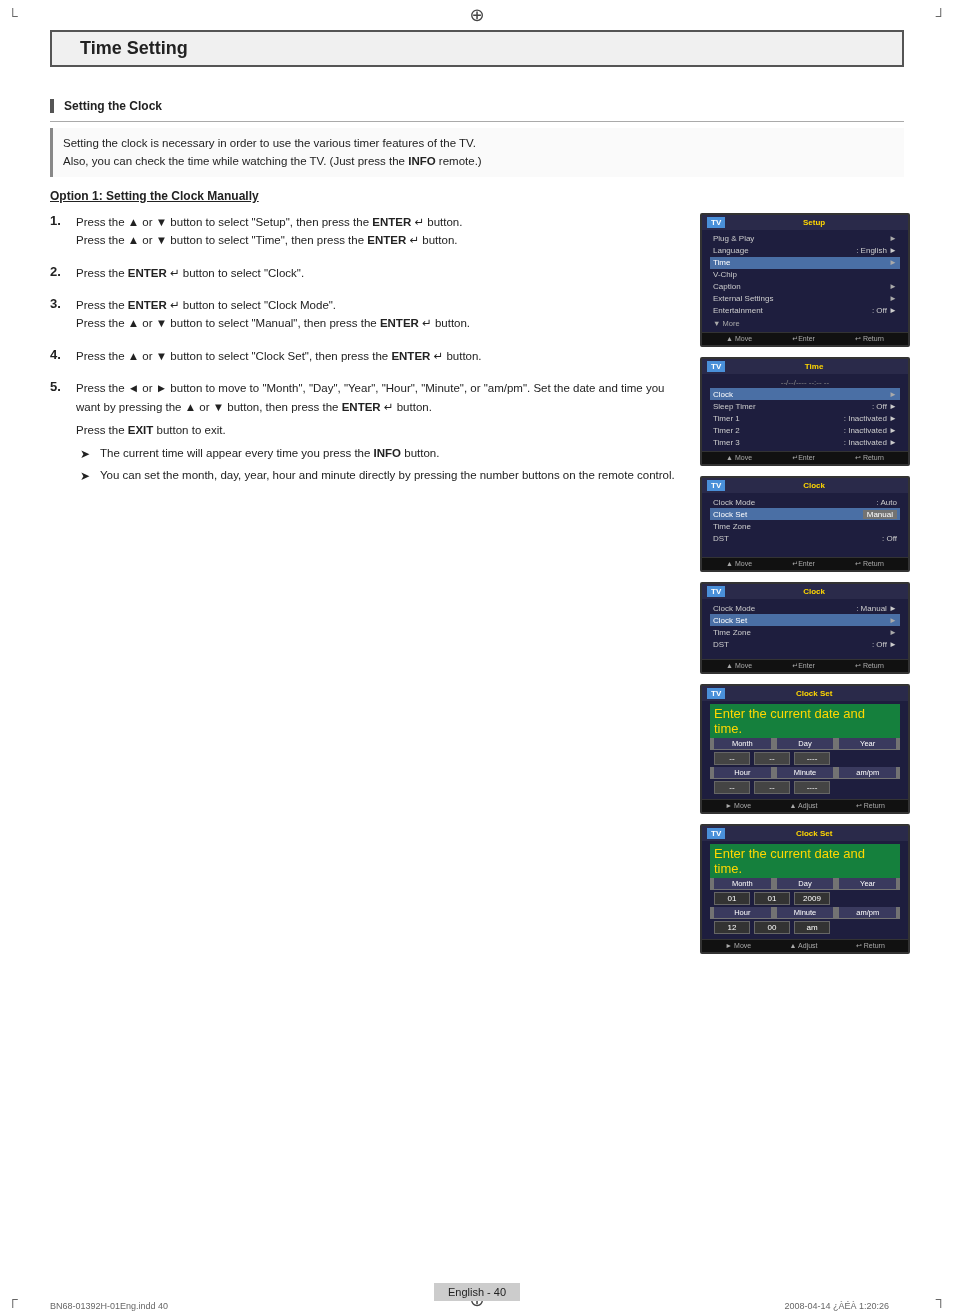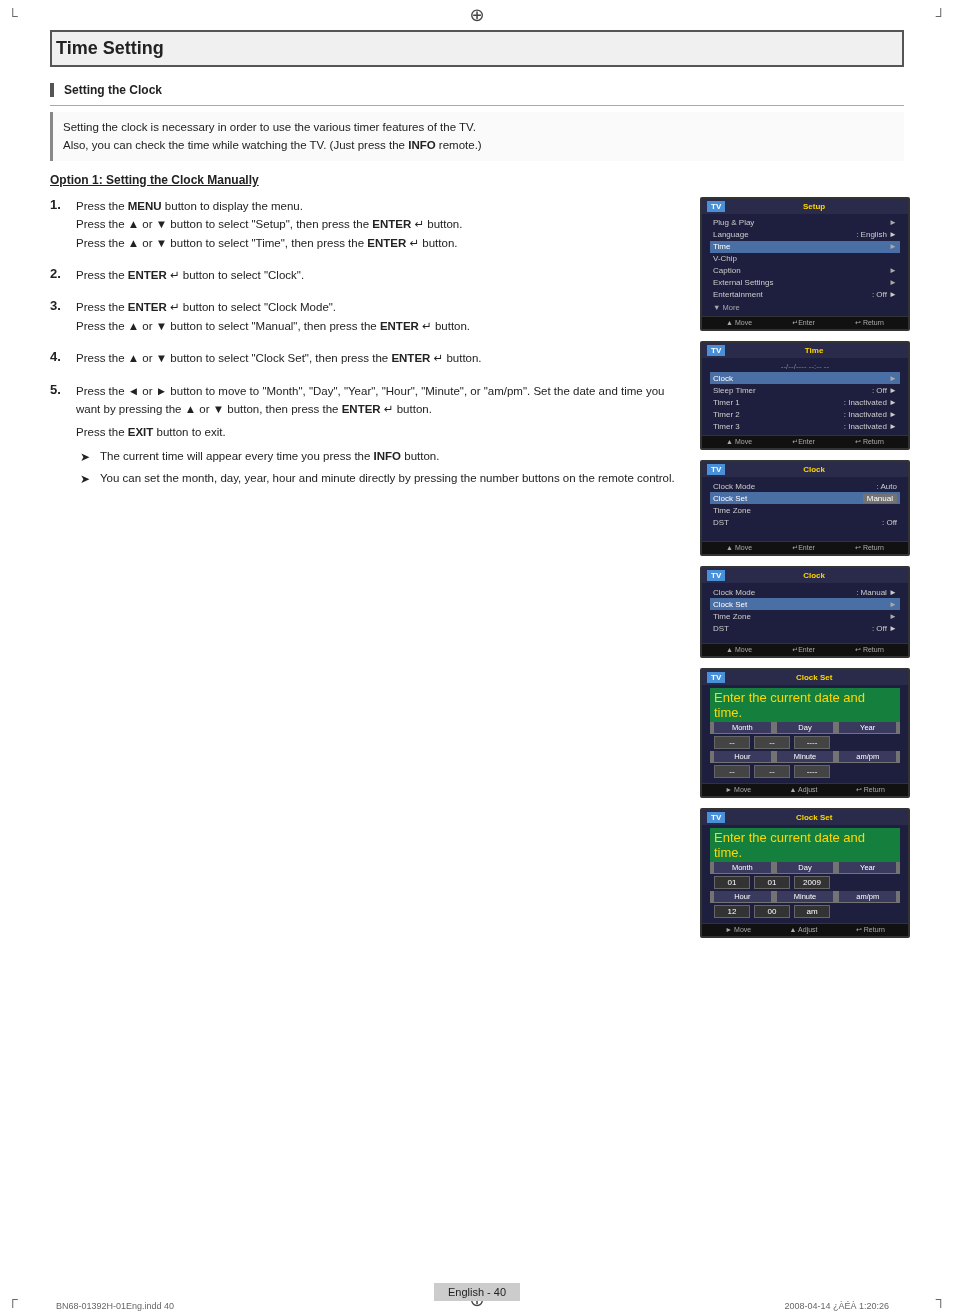--- a/index.html
+++ b/index.html
@@ -47,24 +47,24 @@
       left: 50%;
       transform: translateX(-50%);
       font-size: 18px;
       color: #444;
     }
 
     
     .title-box {
       border: 2px solid #555;
       background: #f0f0f0;
-      padding: 6px 4px;
+      padding: 6px 28px;
       font-size: 18px;
       font-weight: bold;
-      margin-bottom: 16px;
+      margin-bottom: 32px;
       display: inline-block;
       width: 100%;
     }
 
     
     .section-header {
       border-left: 4px solid #555;
       padding-left: 10px;
       margin-bottom: 8px;
     }
@@ -286,21 +286,21 @@
     }
     .page-footer-text {
       background: #ccc;
       padding: 3px 14px;
       font-size: 11px;
     }
 
     .bottom-info {
       position: absolute;
       bottom: 4px;
-      left: 56px;
+      left: 50px;
       font-size: 9px;
       color: #666;
     }
     .bottom-info-right {
       position: absolute;
       bottom: 4px;
       right: 65px;
       font-size: 9px;
       color: #666;
     }
@@ -340,21 +340,20 @@
   <div class="option-heading">Option 1: Setting the Clock Manually</div>
 
   
   <div class="content-area">
 
     <div class="instructions">
 
       <div class="step">
         <span class="step-number">1.</span>
         <div class="step-content">
-          <div>Press the <b>MENU</b> button to display the menu.</div>
           <div>Press the ▲ or ▼ button to select "Setup", then press the <b>ENTER</b> ↵ button.</div>
           <div>Press the ▲ or ▼ button to select "Time", then press the <b>ENTER</b> ↵ button.</div>
         </div>
       </div>
 
       <div class="step">
         <span class="step-number">2.</span>
         <div class="step-content">
           <div>Press the <b>ENTER</b> ↵ button to select "Clock".</div>
         </div>

